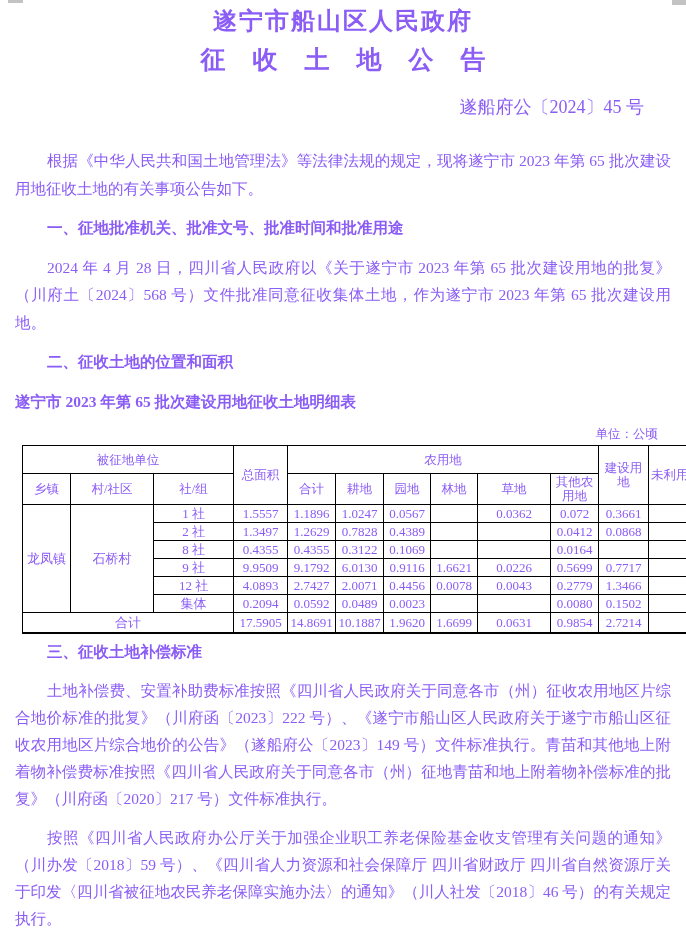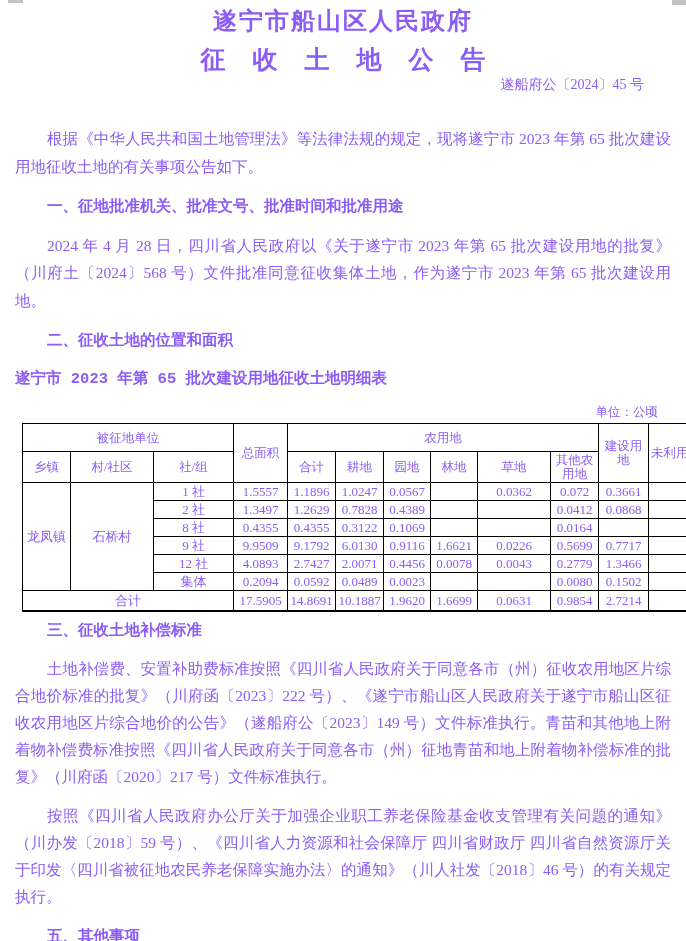--- a/index.html
+++ b/index.html
@@ -17,36 +17,36 @@
     font-family:"Liberation Sans","DejaVu Sans",sans-serif;
     font-weight:bold;font-size:24px;line-height:31px;letter-spacing:2px;
   }
   .main-title{
     margin-top:7px;text-align:center;
     font-family:"Liberation Sans","DejaVu Sans",sans-serif;
     font-weight:bold;font-size:25px;line-height:32px;
   }
   .main-title span{letter-spacing:27px;margin-right:-27px;}
   .doc-number{
-    text-align:right;padding-right:42px;
-    font-size:14px;line-height:20px;
+    margin-top:22px;text-align:right;padding-right:42px;
+    font-size:18px;line-height:20px;
   }
   .body-text{margin-top:30px;}
   .body-text p{
     margin:12px 15px;font-size:15.5px;line-height:27.5px;
     text-align:justify;
   }
   p.para{text-indent:32px;}
   p.sec-heading{
     font-family:"Liberation Sans","DejaVu Sans",sans-serif;
     font-weight:bold;text-indent:32px;
   }
   .lower p{line-height:27px;}
   .table-title{
-    text-align:center;font-family:Liberation Mono, monospace;
+    text-align:center;font-family:Liberation Serif, serif;
     font-weight:bold;font-size:15.5px;line-height:22px;margin:0 15px;
   }
   .unit-label{
     text-align:right;padding-right:28px;font-size:12.5px;line-height:15px;margin-top:1px;
   }
   table.land{
     border-collapse:collapse;table-layout:fixed;
     margin-left:22px;margin-top:3px;width:681px;
     border:1.5px solid #000;border-bottom-width:2.5px;
   }

